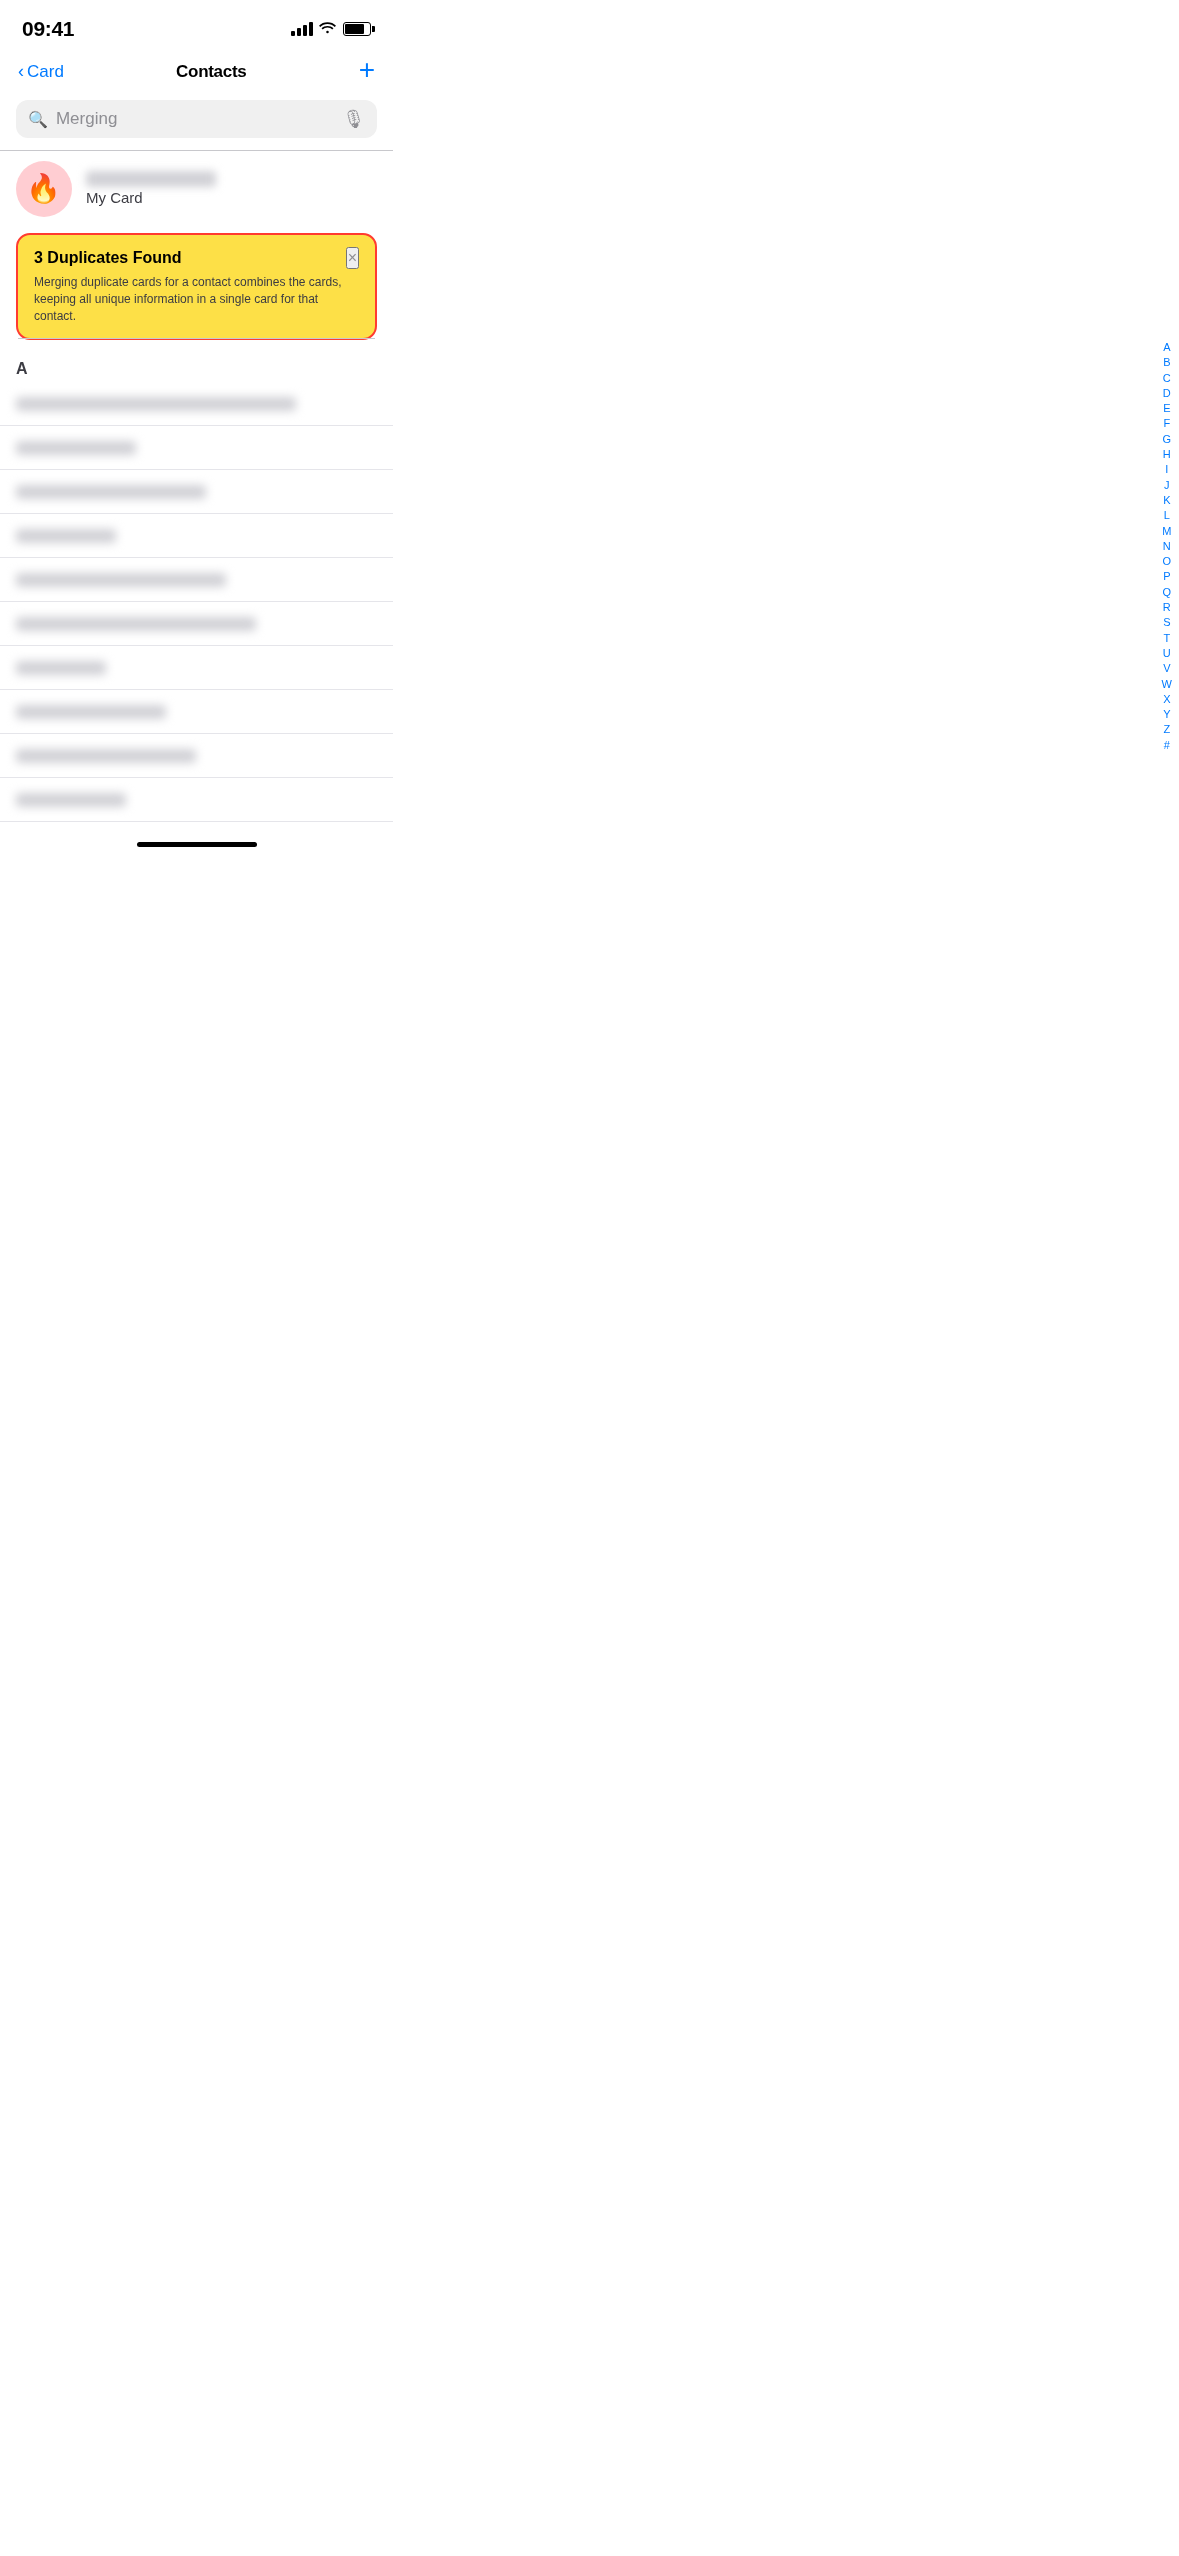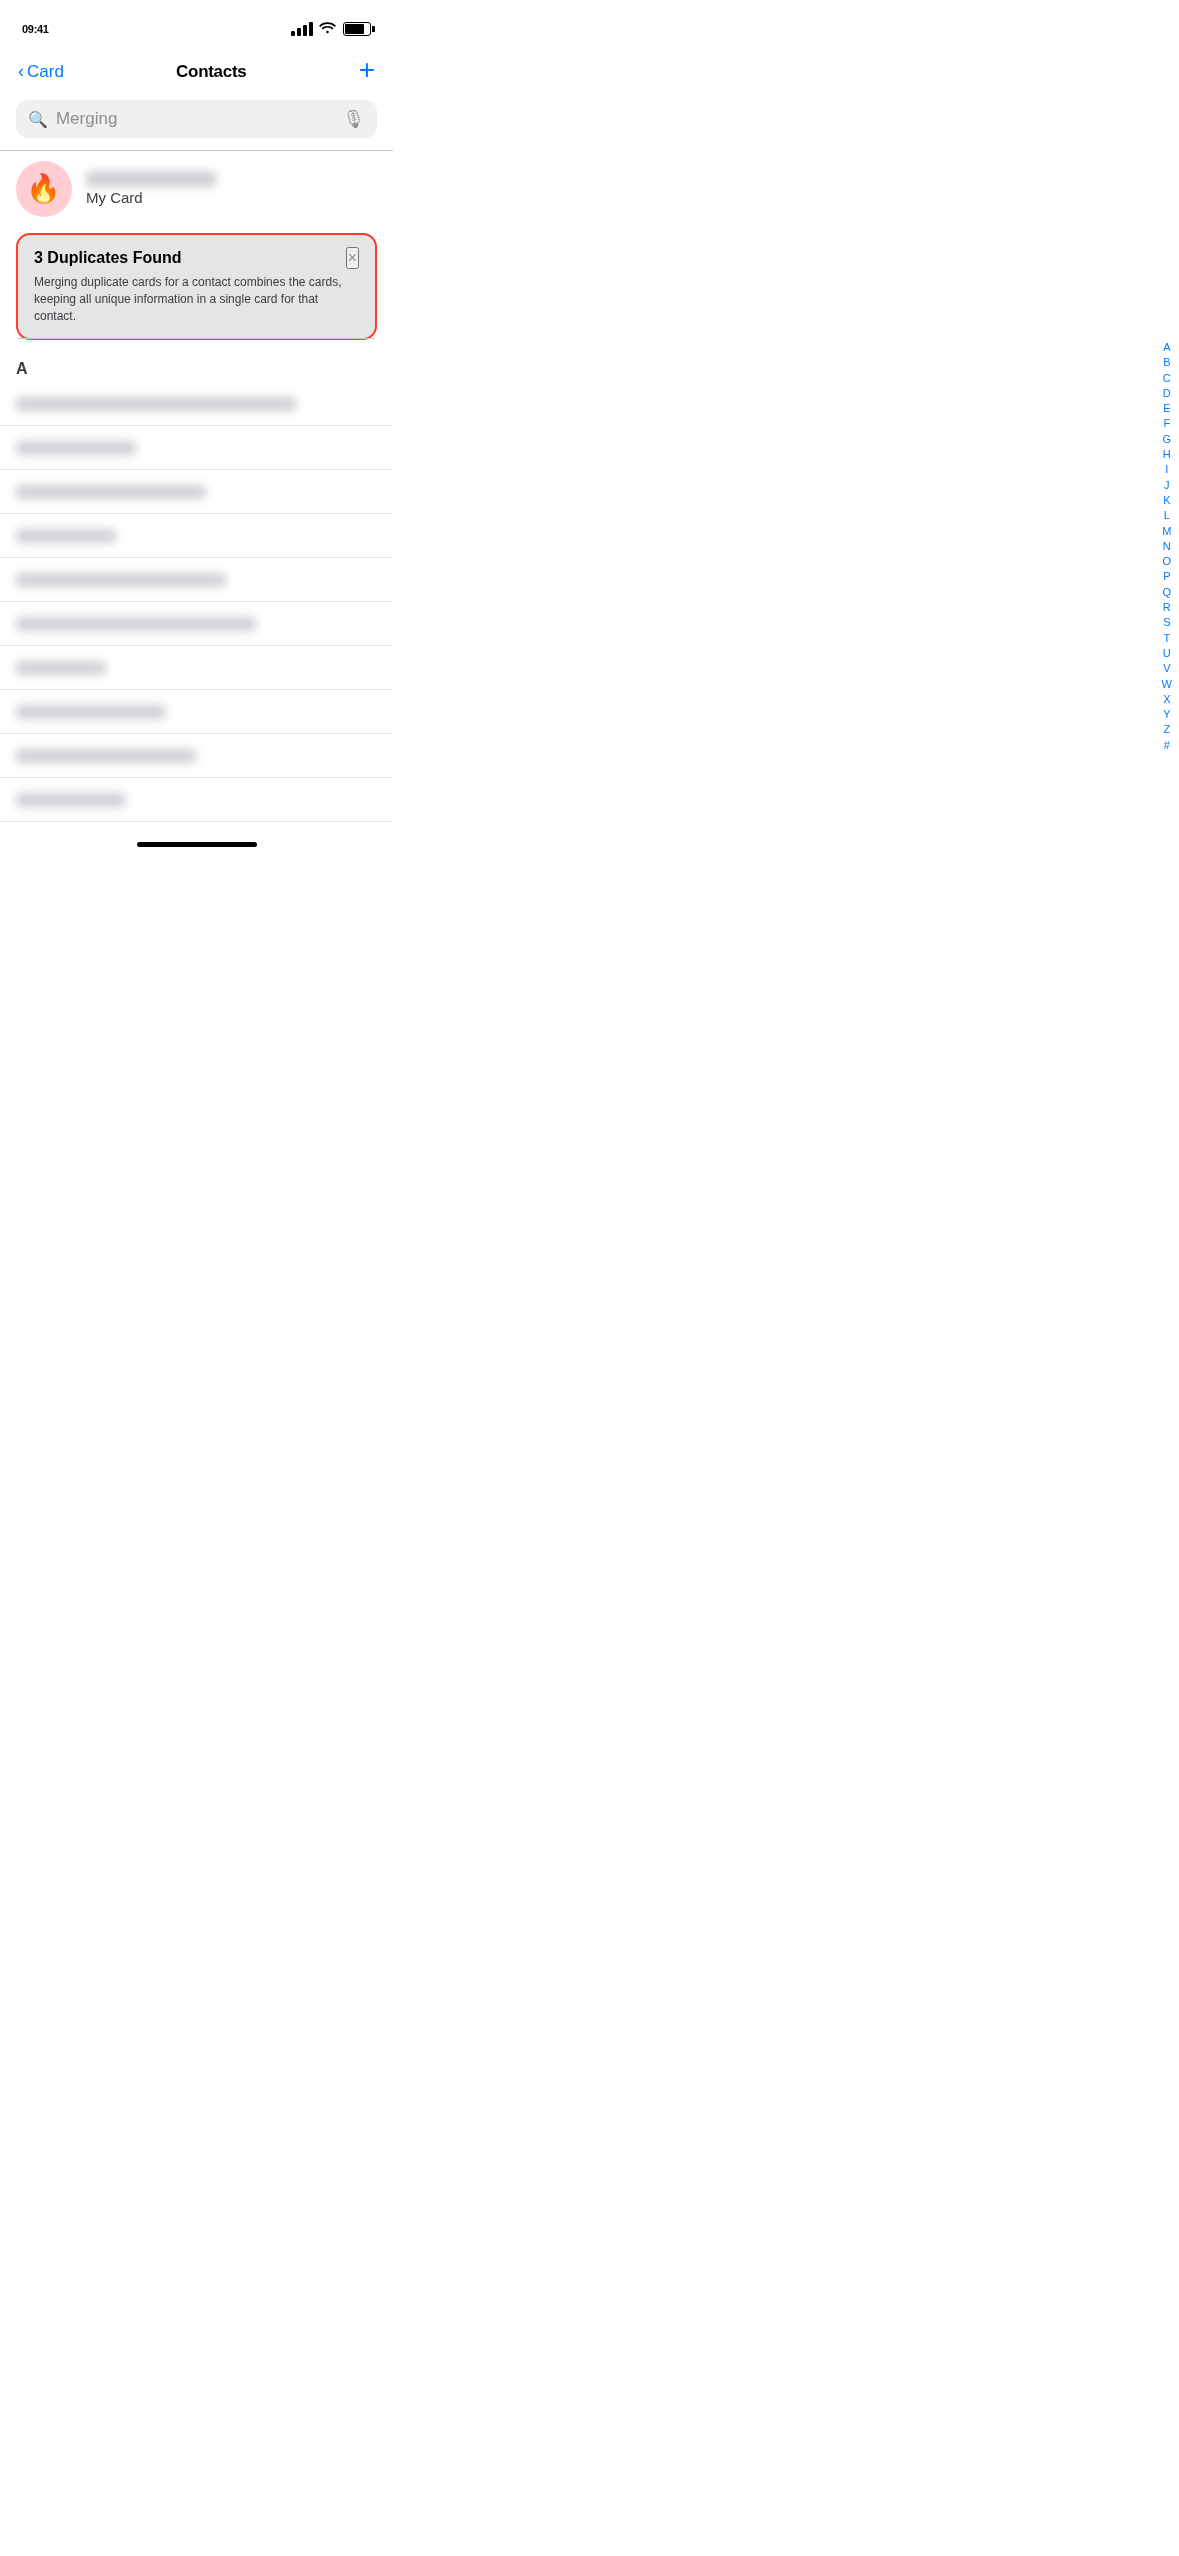--- a/index.html
+++ b/index.html
@@ -17,21 +17,21 @@
     
     .status-bar {
       display: flex;
       justify-content: space-between;
       align-items: center;
       padding: 14px 22px 8px 22px;
       height: 52px;
     }
 
     .status-time {
-      font-size: 11px;
+      font-size: 21px;
       font-weight: 600;
       color: #000;
       letter-spacing: -0.3px;
     }
 
     .status-icons {
       display: flex;
       align-items: center;
       gap: 6px;
     }
@@ -199,21 +199,21 @@
       font-size: 15px;
       color: #3C3C43;
     }
 
     
     .duplicates-banner-wrapper {
       padding: 6px 16px 12px 16px;
     }
 
     .duplicates-banner {
-      background: #e5e5e5;
+      background: #fde047;
       border-radius: 14px;
       padding: 14px 16px 0 16px;
       border: 2.5px solid #FF3B30;
       position: relative;
     }
 
     .banner-header {
       display: flex;
       justify-content: space-between;
       align-items: flex-start;

